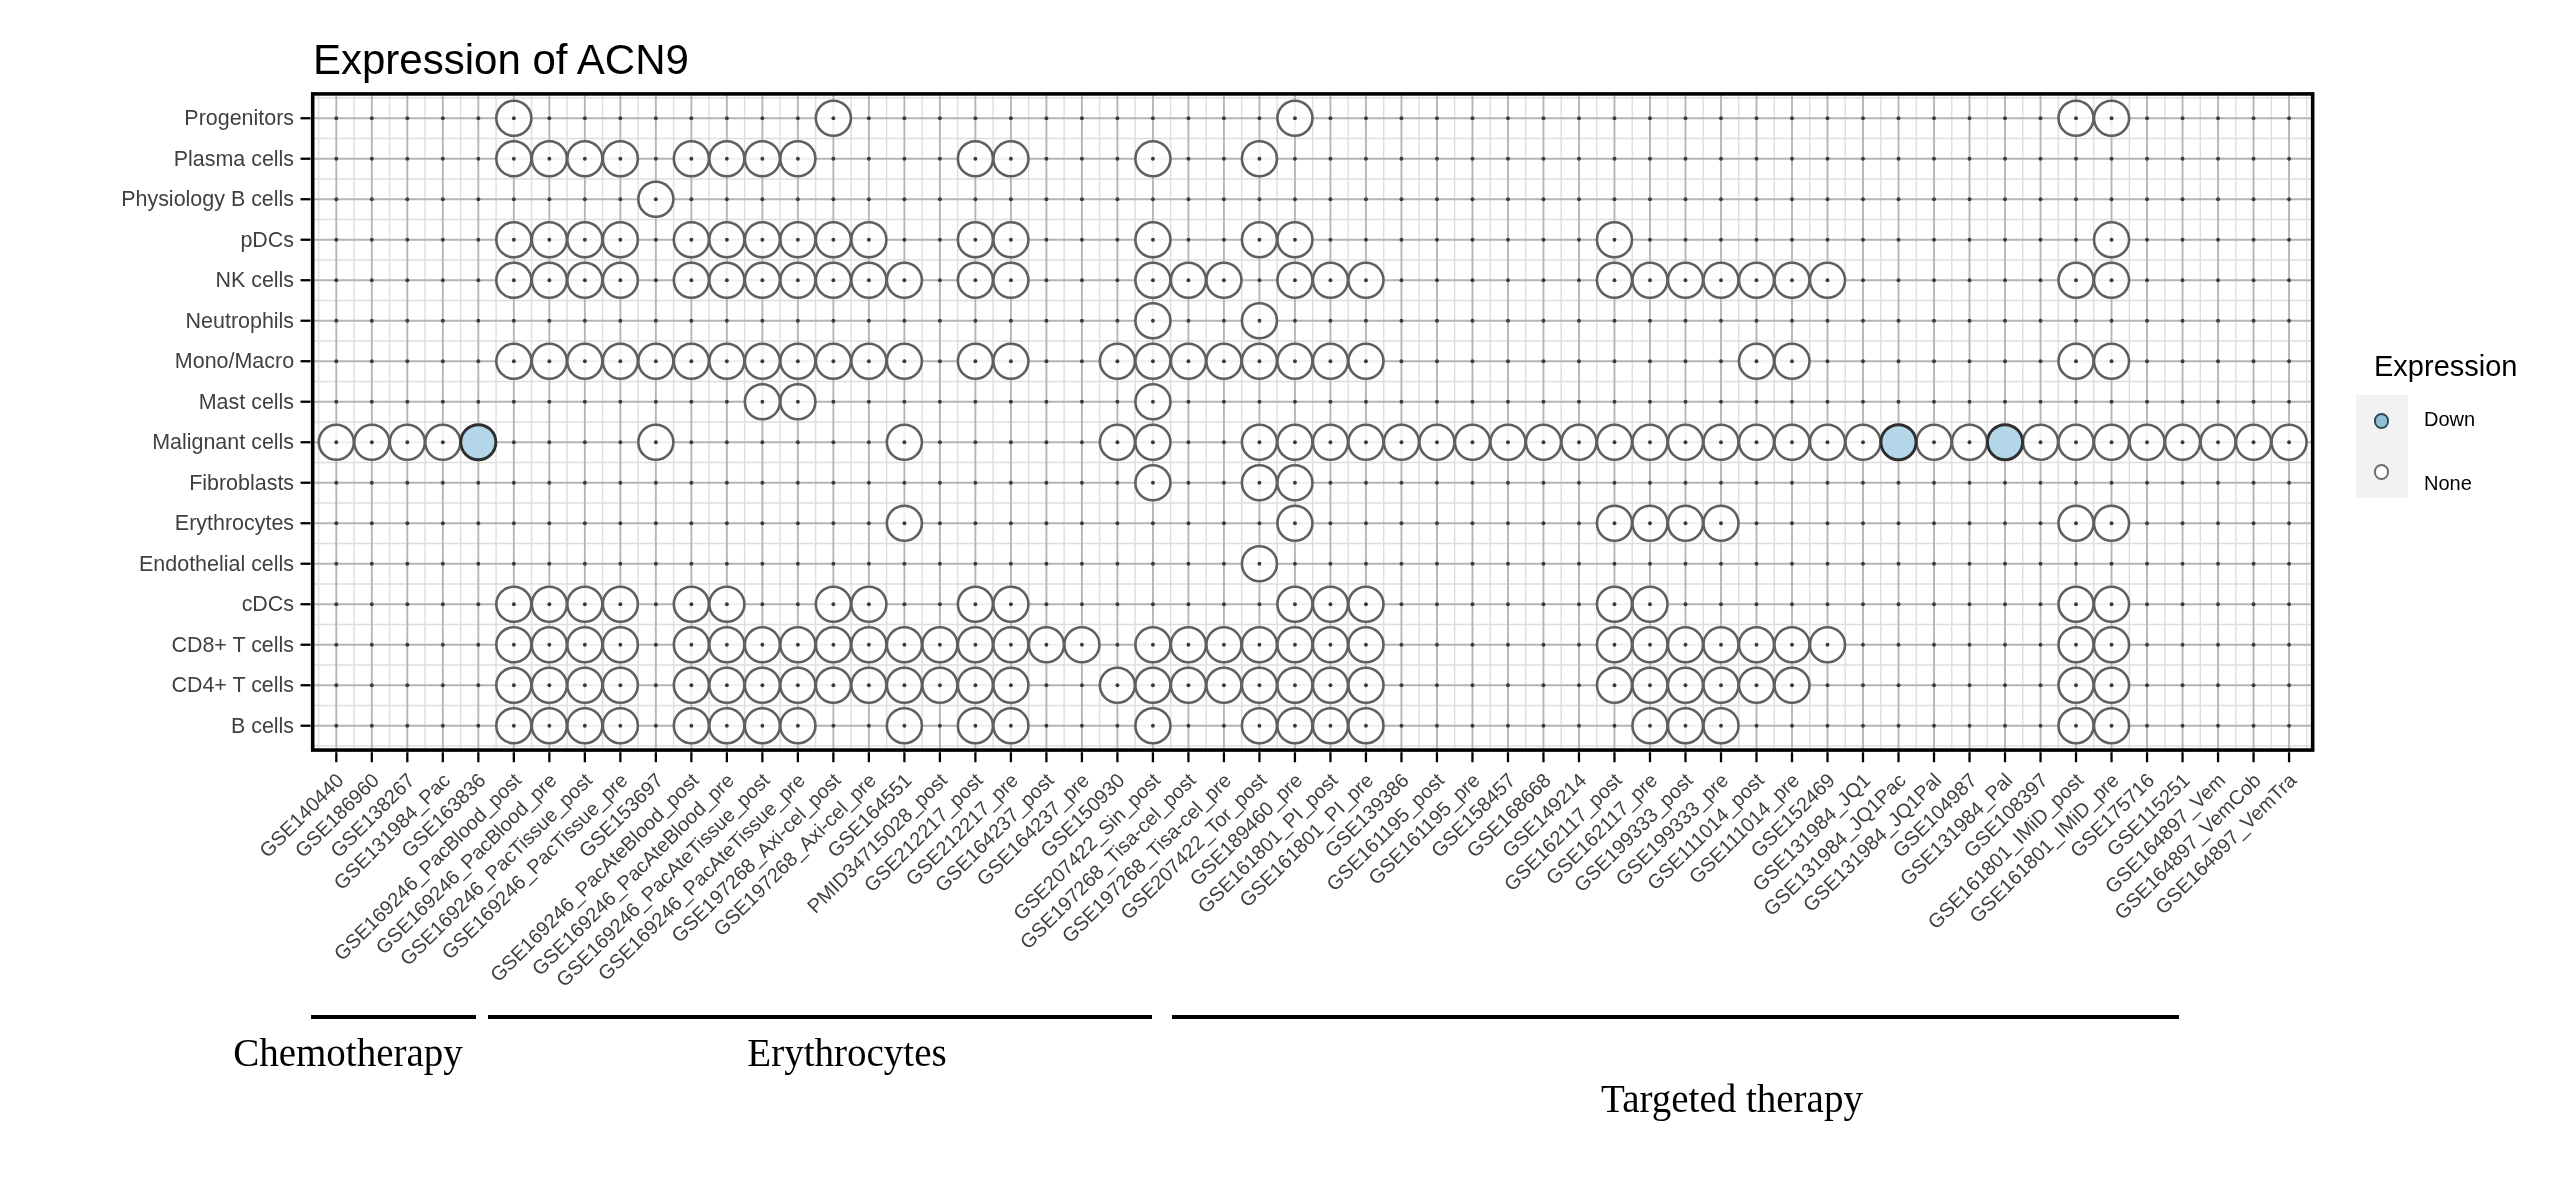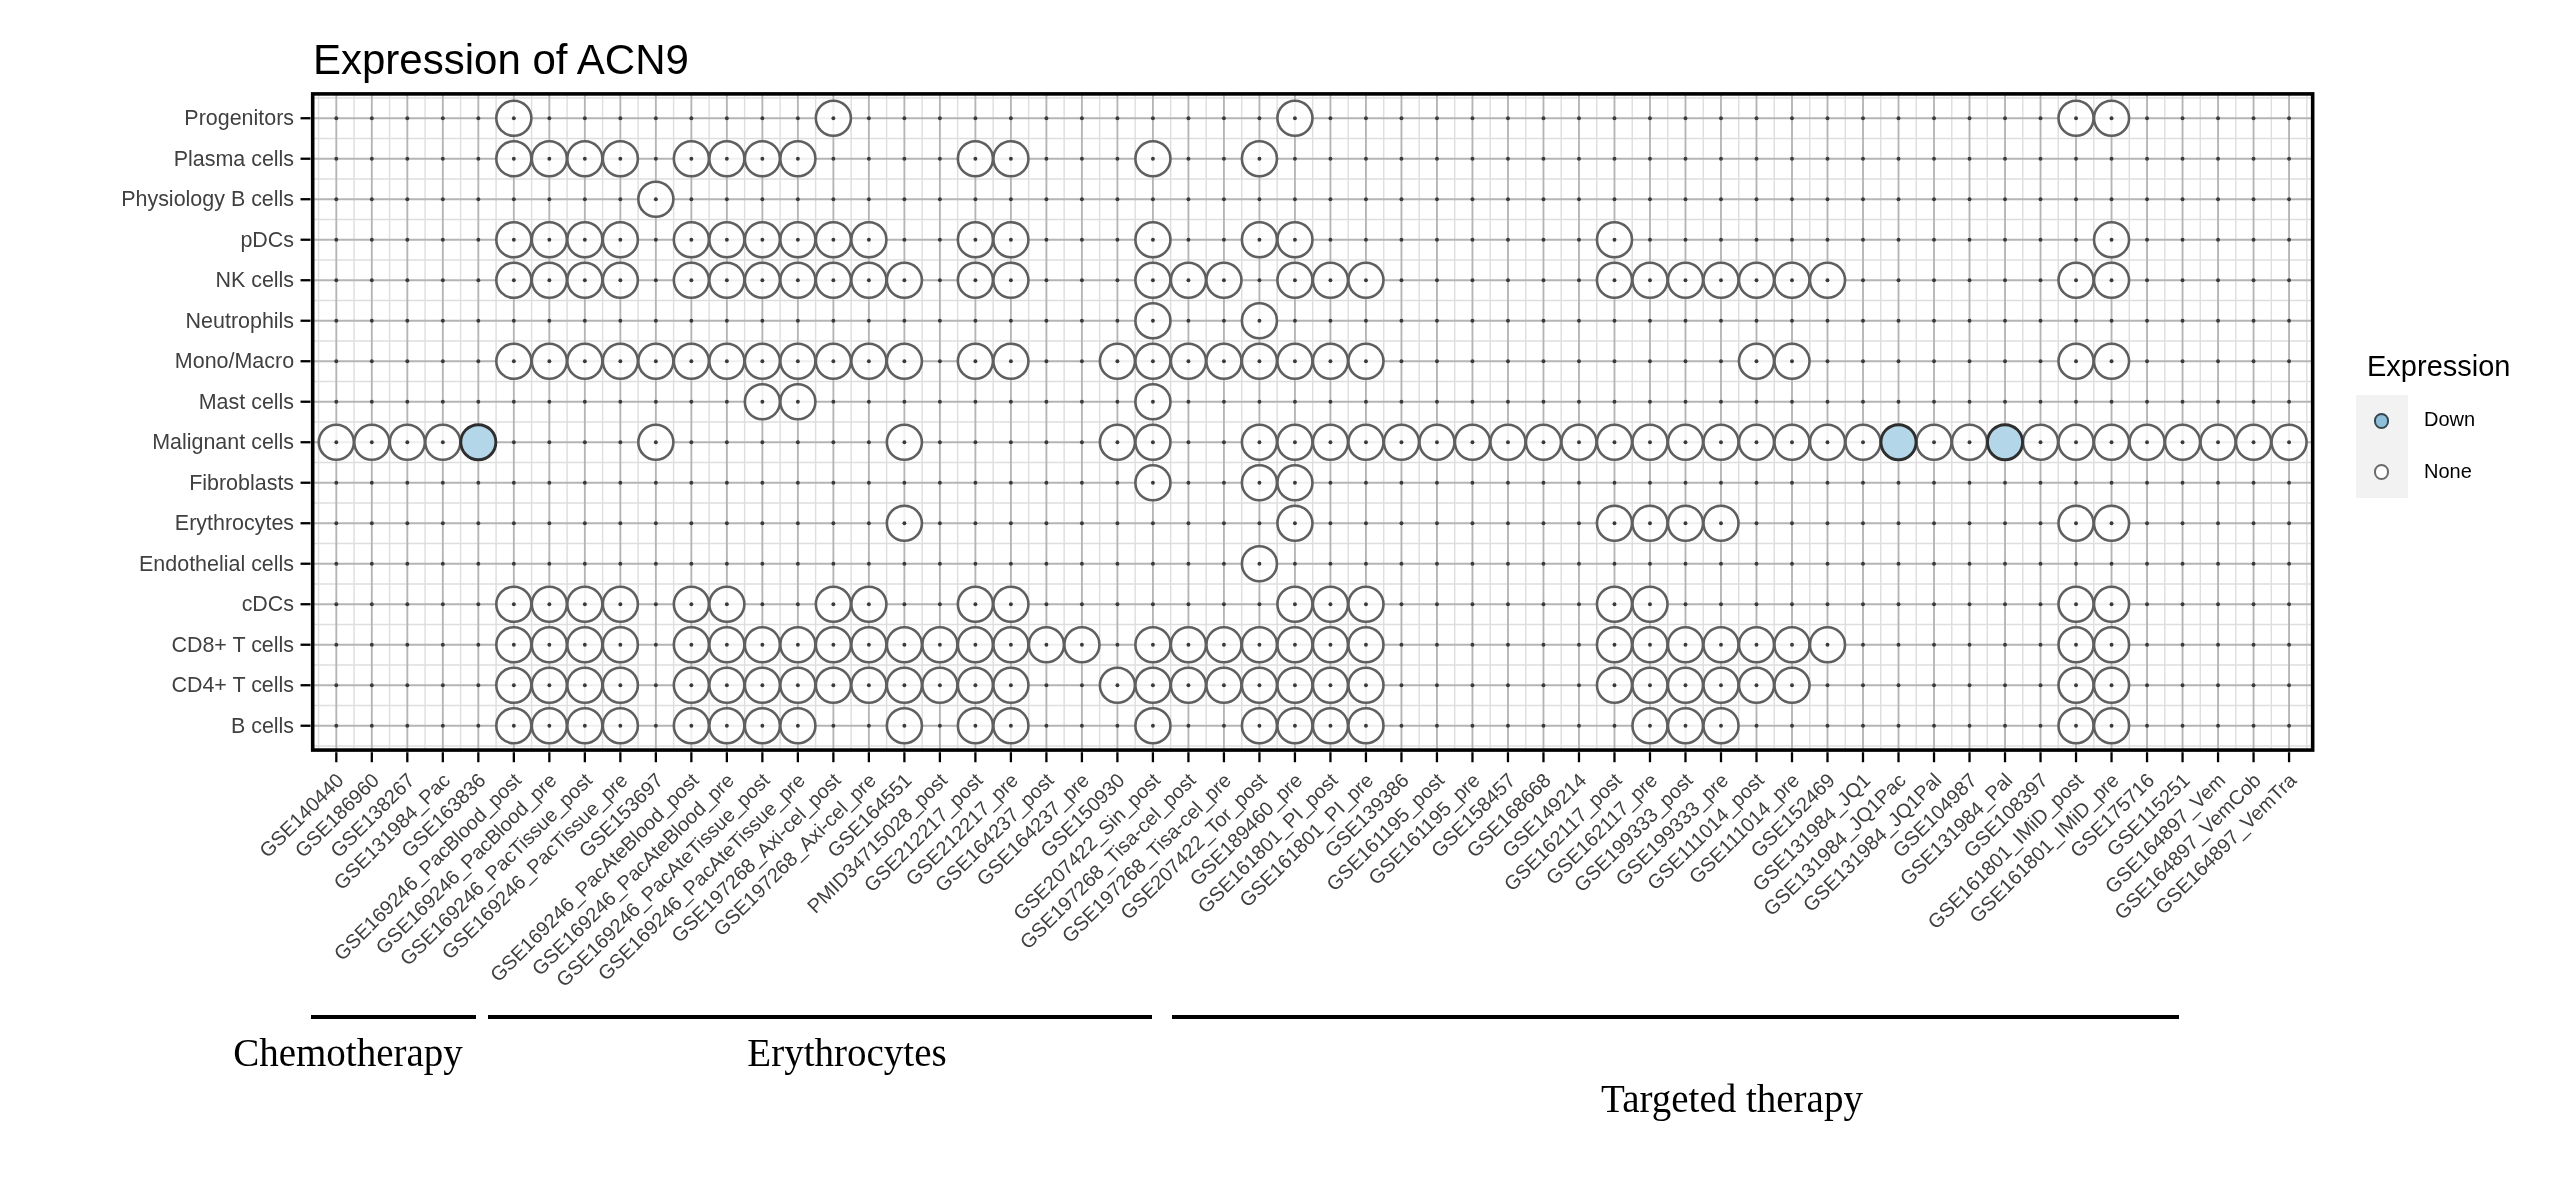--- a/index.html
+++ b/index.html
@@ -1,28 +1,28 @@
 <!DOCTYPE html>
 <html style="font-size:11.4px"><head>
 <meta charset="utf-8">
 <style>
   html,body{margin:0;padding:0;background:#ffffff;}
   .canvas{position:relative;width:2576px;height:1155px;background:#ffffff;overflow:hidden;
           font-family:"Liberation Sans",sans-serif;}
   .title{position:absolute;left:313px;top:36px;font-size:42px;color:#000;letter-spacing:0px;}
   svg.plot{position:absolute;left:0;top:0;}
   .legend{position:absolute;left:2347px;top:336px;width:229px;}
-  .legend-title{position:absolute;left:20px;top:14.3px;font-size:29px;color:#000;}
+  .legend-title{position:absolute;left:27px;top:14.3px;font-size:29px;color:#000;}
   .legend-keybox{position:absolute;left:8.6px;top:59px;width:52px;height:103px;background:#F2F2F2;}
   .legend-item-icon{position:absolute;width:15.7px;height:15.7px;border-radius:50%;box-sizing:border-box;}
   .icon-down{left:26.5px;top:77px;background:#8FC0DB;border:2.1px solid #37474f;}
   .icon-none{left:26.5px;top:128px;background:#ffffff;border:2.1px solid #6b6b6b;}
   .legend-item-label{position:absolute;left:77px;font-size:20px;color:#000;}
   .label-down{top:72px;}
-  .label-none{top:124px;}
+  .label-none{top:136px;}
   .group-line{position:absolute;top:1015px;height:3.6px;background:#000;}
   .line-chemo{left:311px;width:165px;}
   .line-immuno{left:488px;width:664px;}
   .line-targeted{left:1172px;width:1007px;}
   .group-label{position:absolute;top:1030px;font-size:39px;color:#000;
                font-family:"Liberation Serif",serif;white-space:nowrap;transform:translateX(-50%);}
   .gl-chemo{left:348px;}
   .gl-immuno{left:847px;}
   .gl-targeted{left:1732px;margin-top:46px;}
 </style>

